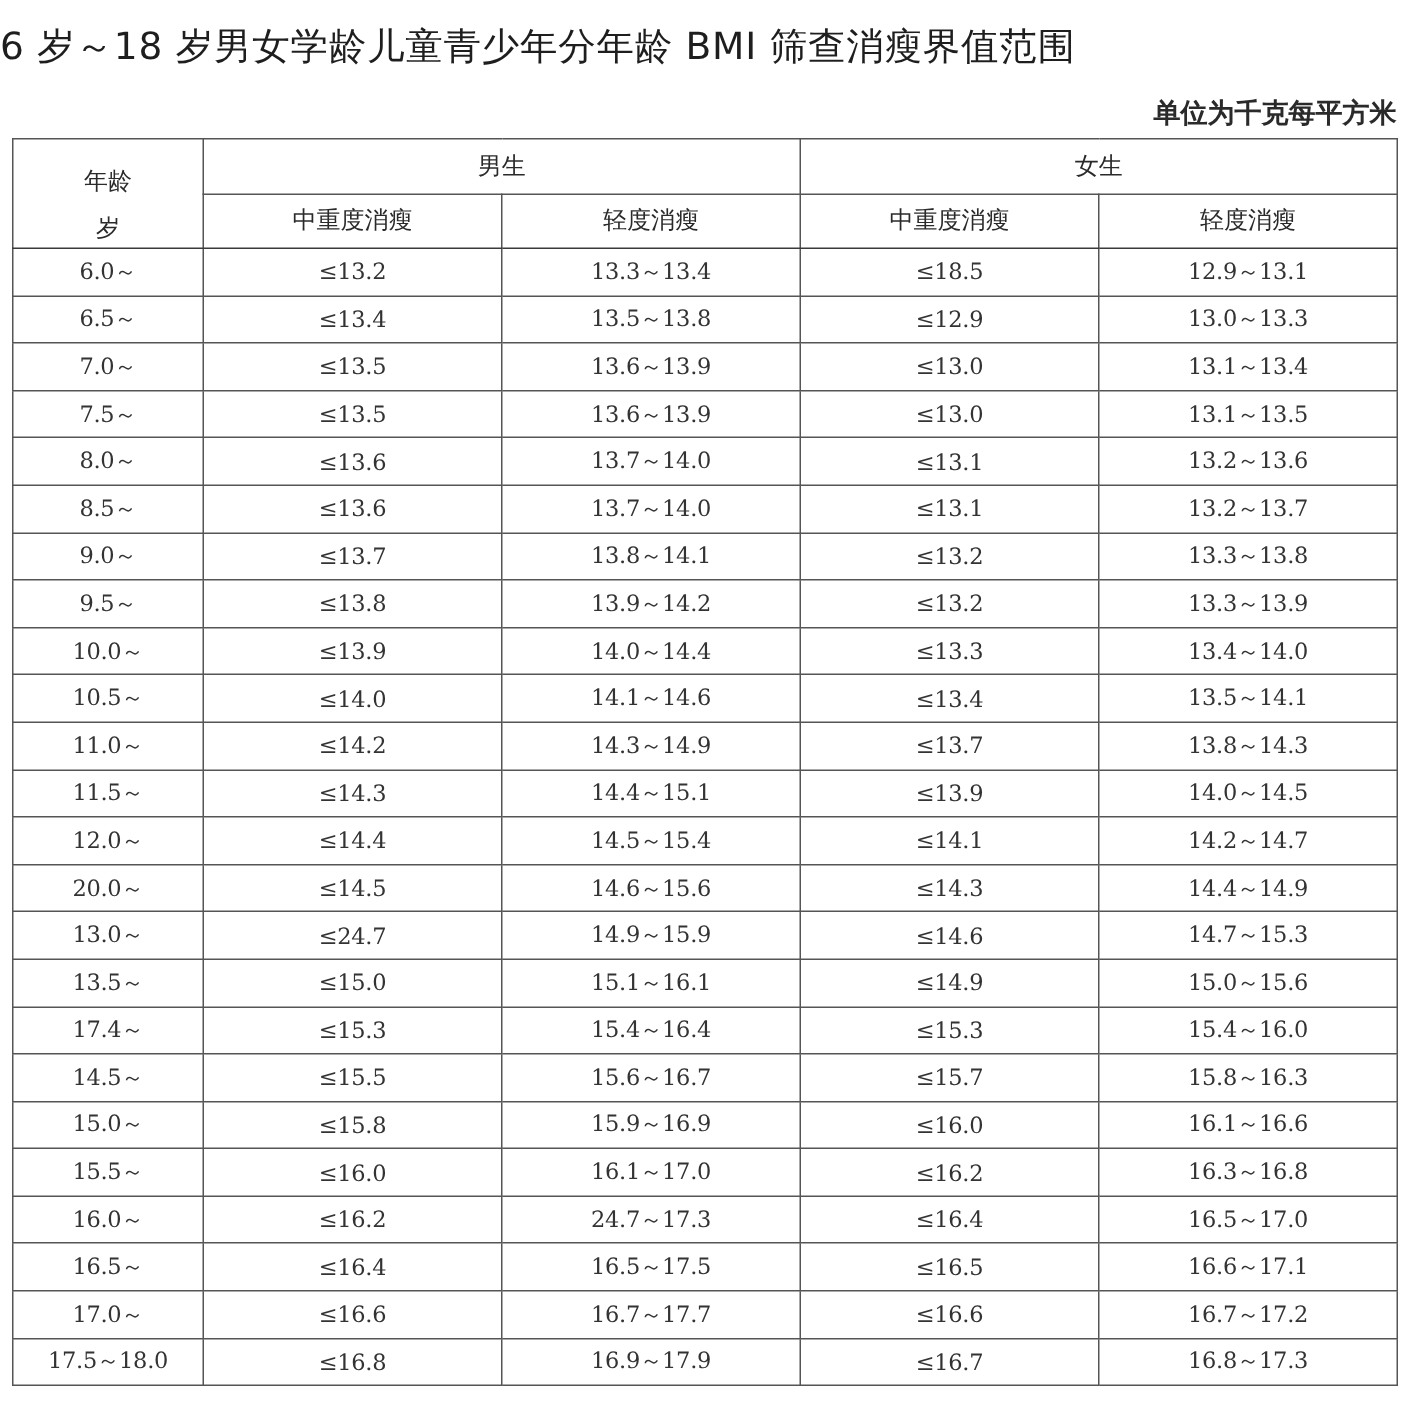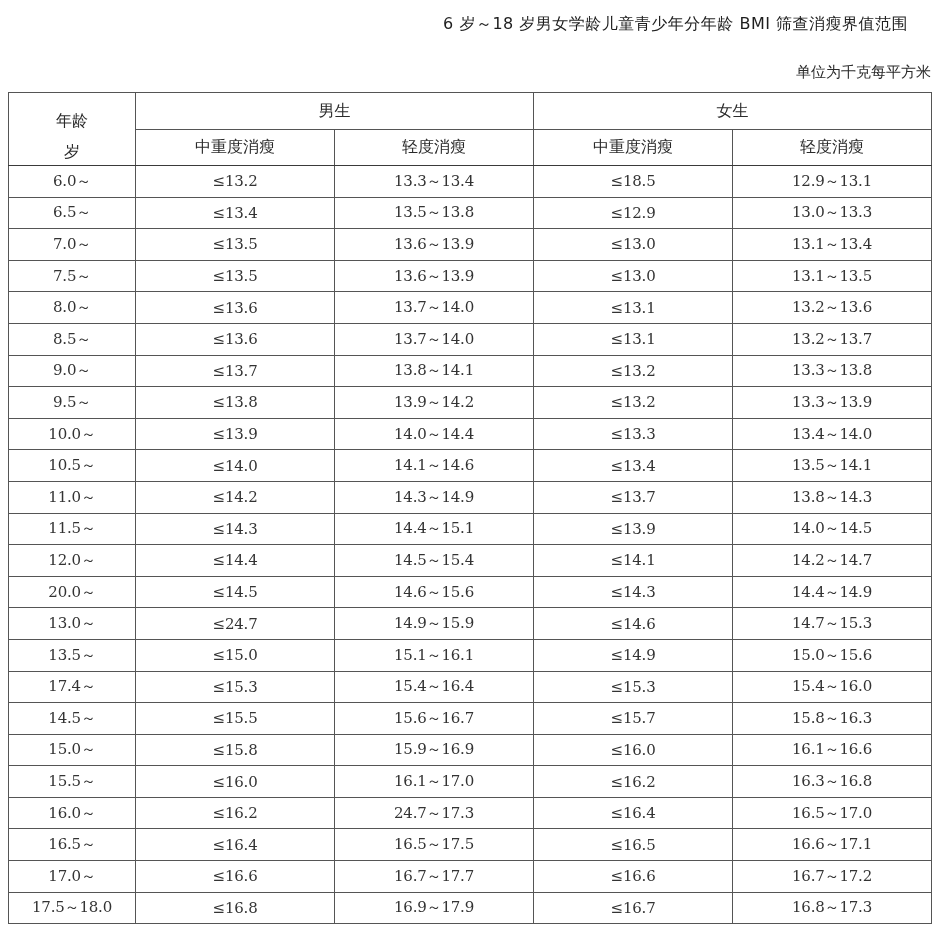--- a/index.html
+++ b/index.html
@@ -13,33 +13,34 @@
       position: relative;
       overflow: hidden;
       color: #2a2a2a;
       font-family: "DejaVu Serif", "Liberation Serif", serif;
     }
     .doc-title {
       position: absolute;
       left: 0;
       top: 14px;
       width: 908px;
-      text-align: right;
+      text-align: left;
       font-family: "DejaVu Sans", "Liberation Sans", sans-serif;
-      font-size: 16px;
+      font-size: 25px;
       letter-spacing: 0.5px;
       color: #1e1e1e;
     }
     .unit-note {
       position: absolute;
       right: 6px;
       top: 63px;
       font-family: "DejaVu Sans", "Liberation Sans", sans-serif;
-      font-size: 15px;
+      font-size: 18px;
       color: #2a2a2a;
+      font-weight: bold;
     }
     table.bmi {
       position: absolute;
       left: 8px;
       top: 92px;
       width: 924px;
       border-collapse: collapse;
       table-layout: fixed;
       border: 1.6px solid #3a3a3a;
     }

